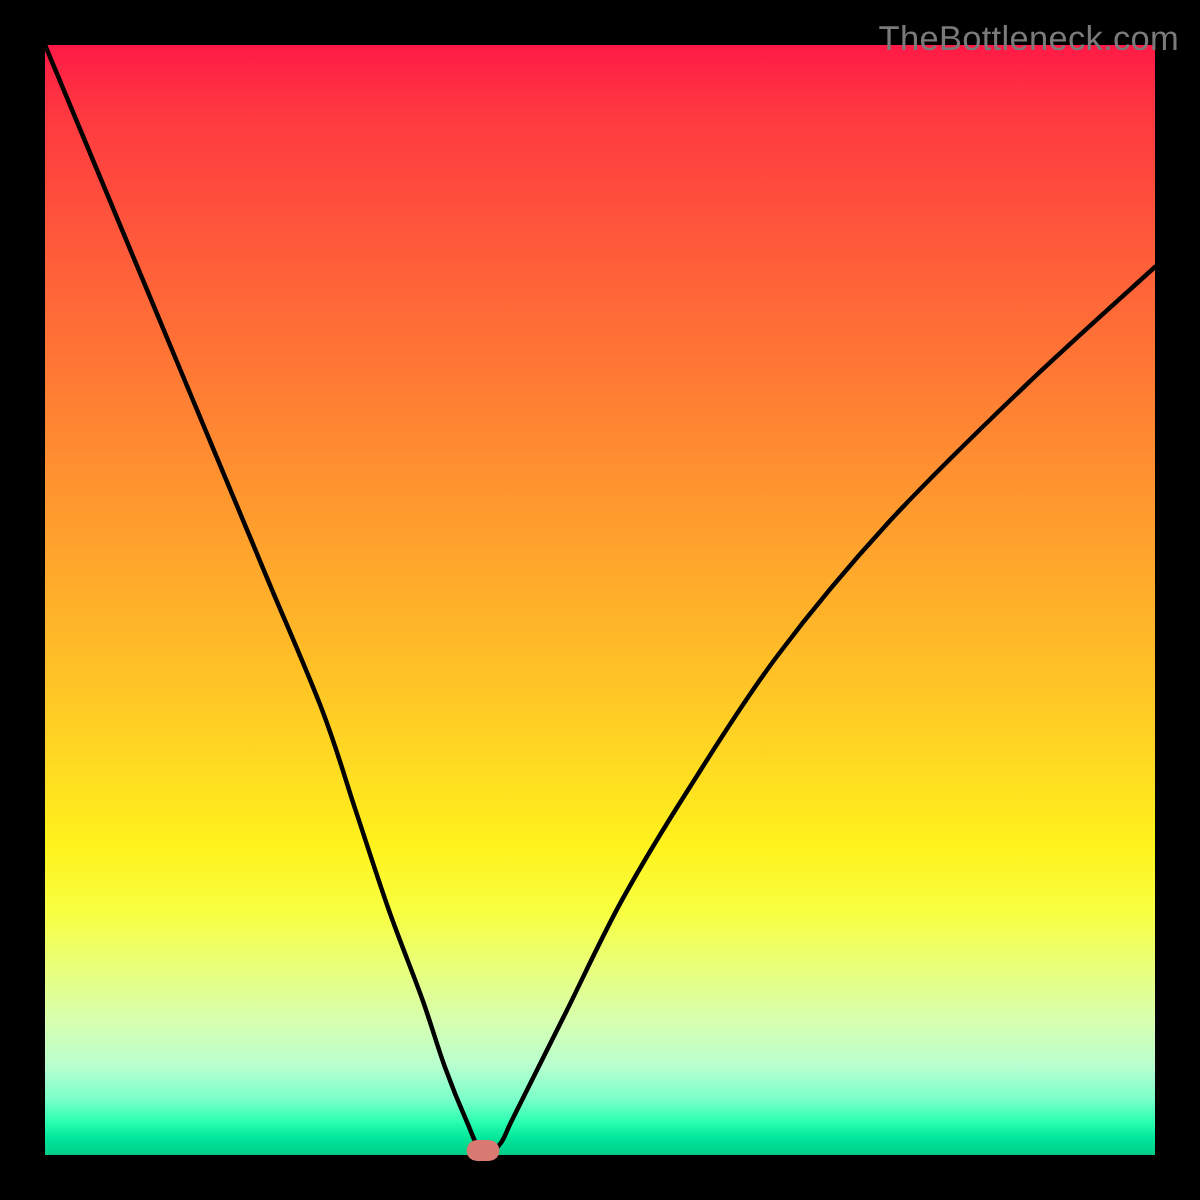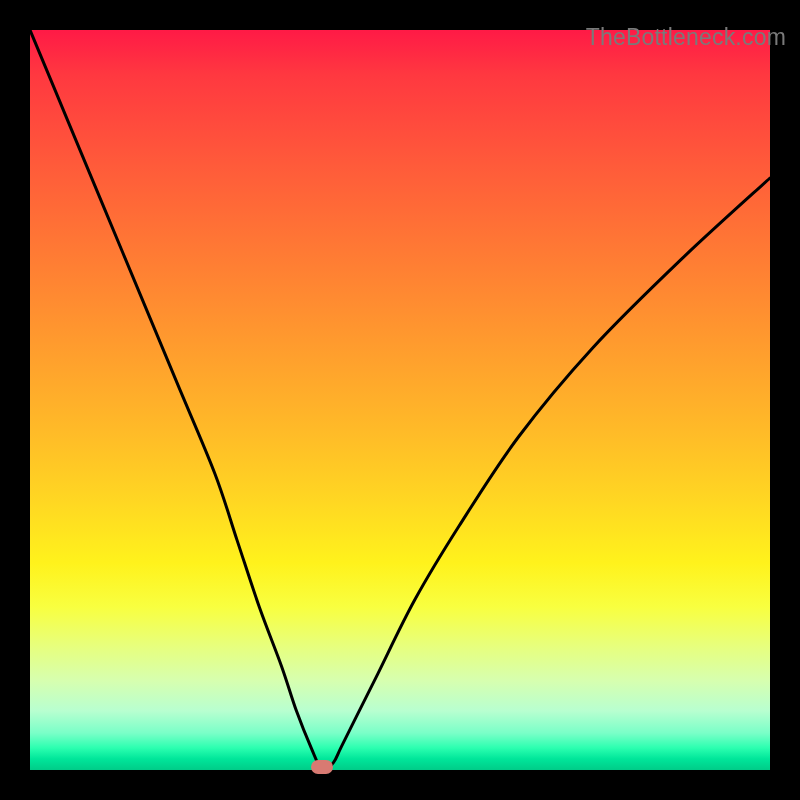--- a/index.html
+++ b/index.html
@@ -51,21 +51,21 @@
   }
   .marker {
     position: absolute;
     width: 22px;
     height: 14px;
     border-radius: 7px;
     background: #d87a72;
   }
   .watermark {
     position: absolute;
-    top: 24px;
+    top: 12px;
     right: 14px;
     color: #7a7a7a;
     font-size: 23px;
     letter-spacing: 0.2px;
     font-weight: 500;
   }
   svg.curve {
     position: absolute;
     inset: 0;
   }

